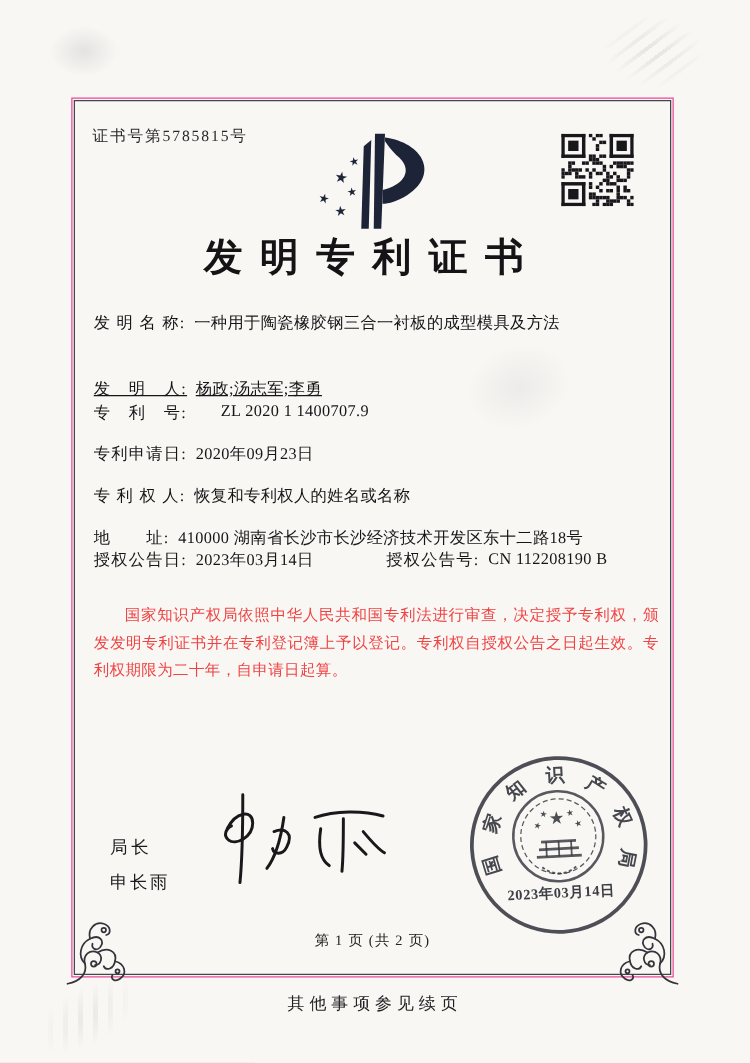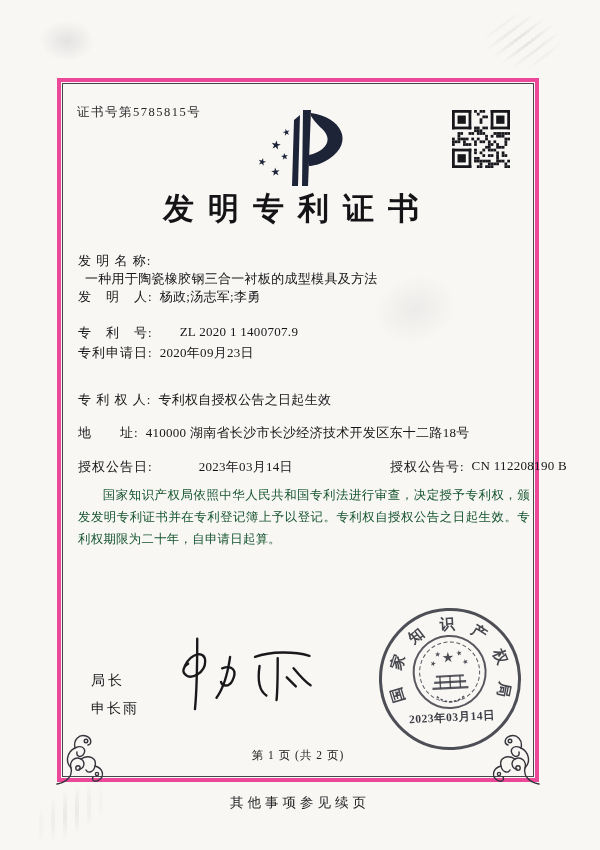--- a/index.html
+++ b/index.html
@@ -21,21 +21,21 @@
   .wm-mid{left:355px;top:262px;width:120px;height:95px;transform:rotate(-20deg);
     background:radial-gradient(closest-side,rgba(130,128,135,.10),transparent 70%);}
   .wm-bl{left:10px;top:782px;width:120px;height:62px;transform:rotate(-30deg);
     background:repeating-linear-gradient(120deg,rgba(110,110,118,.10) 0 4px,transparent 4px 12px);
     -webkit-mask-image:radial-gradient(closest-side,#000,transparent 75%);
     mask-image:radial-gradient(closest-side,#000,transparent 75%);}
 
   
   .frame{
     position:absolute;left:57px;top:78px;width:482px;height:704px;
-    border:4px solid #ec4899;
+    border:1px solid #ec4899;
     box-sizing:border-box;
   }
   .frame::before{
     content:"";position:absolute;inset:1px;border:1px solid #45454b;pointer-events:none;
   }
   .corner{position:absolute;width:54px;height:64px;}
   .corner.bl{left:-8px;bottom:-10px;}
   .corner.br{right:-8px;bottom:-10px;transform:scaleX(-1);}
 
   .cert-no{position:absolute;left:16px;top:22px;font-size:12.5px;letter-spacing:1.5px;color:#2a2a2c;}
@@ -48,31 +48,31 @@
   .title{
     position:absolute;left:0;right:14px;top:106px;margin:0;
     text-align:center;font-size:31px;font-weight:bold;
     letter-spacing:14px;text-indent:14px;color:#141417;
   }
 
   .fields{position:absolute;left:17px;top:0;width:452px;font-size:13px;}
   .f-row{position:absolute;display:flex;white-space:nowrap;color:#161618;}
   .f-row .flabel{letter-spacing:1px;}
   .f-row .fvalue{margin-left:7px;letter-spacing:.3px;}
-  .f-row:nth-of-type(1){top:170px;flex-direction:column;}
-  .f-row:nth-of-type(2){top:206px;}
+  .f-row:nth-of-type(1){top:170px;}
+  .f-row:nth-of-type(2){top:223px;text-decoration:underline;}
   .f-row:nth-of-type(3){top:242px;gap:20px;}
-  .f-row:nth-of-type(4){top:262px;}
+  .f-row:nth-of-type(4){top:275px;}
   .f-row:nth-of-type(5){top:309px;}
   .f-row:nth-of-type(6){top:342px;align-items:flex-end;}
-  .f-row:nth-of-type(7){top:376px;gap:39px;}
+  .f-row:nth-of-type(7){top:360px;}
   .pair2{margin-left:58px;display:flex;}
 
   .paras{position:absolute;left:17px;top:402px;width:452px;font-size:12.4px;line-height:1.78;
-    text-align:justify;color:#14532d;letter-spacing:.3px;}
+    text-align:justify;color:#ef4444;letter-spacing:.3px;}
   .paras p{margin:0 0 4px 0;text-indent:2em;}
 
   .sig-title{position:absolute;left:30px;top:590px;font-size:14px;letter-spacing:3px;text-align:center;}
   .sig-name{position:absolute;left:30px;top:618px;font-size:14px;letter-spacing:2px;}
   .sig-hand{position:absolute;left:92px;top:550px;width:195px;height:85px;}
 
   .seal{position:absolute;left:318px;top:526px;width:142px;height:142px;transform:rotate(-3deg);}
   .seal-ring{position:absolute;inset:0;border-radius:50%;border:3px solid rgba(48,49,58,.85);box-sizing:border-box;}
   .seal-ring span{
     position:absolute;left:50%;top:50%;width:20px;height:20px;margin:-10px 0 0 -10px;
@@ -295,21 +295,21 @@
       <div class="f-row">
         <span class="flabel">专　利　号:</span>
         <span class="fvalue">ZL 2020 1 1400707.9</span>
       </div>
       <div class="f-row">
         <span class="flabel">专利申请日:</span>
         <span class="fvalue">2020年09月23日</span>
       </div>
       <div class="f-row">
         <span class="flabel">专 利 权 人:</span>
-        <span class="fvalue">专利权自授权公告之日起生效</span>
+        <span class="fvalue">恢复和专利权人的姓名或名称</span>
       </div>
       <div class="f-row">
         <span class="flabel">地　　址:</span>
         <span class="fvalue">410000 湖南省长沙市长沙经济技术开发区东十二路18号</span>
       </div>
       <div class="f-row">
         <span class="flabel">授权公告日:</span>
         <span class="fvalue">2023年03月14日</span>
         <span class="pair2">
           <span class="flabel">授权公告号:</span>

